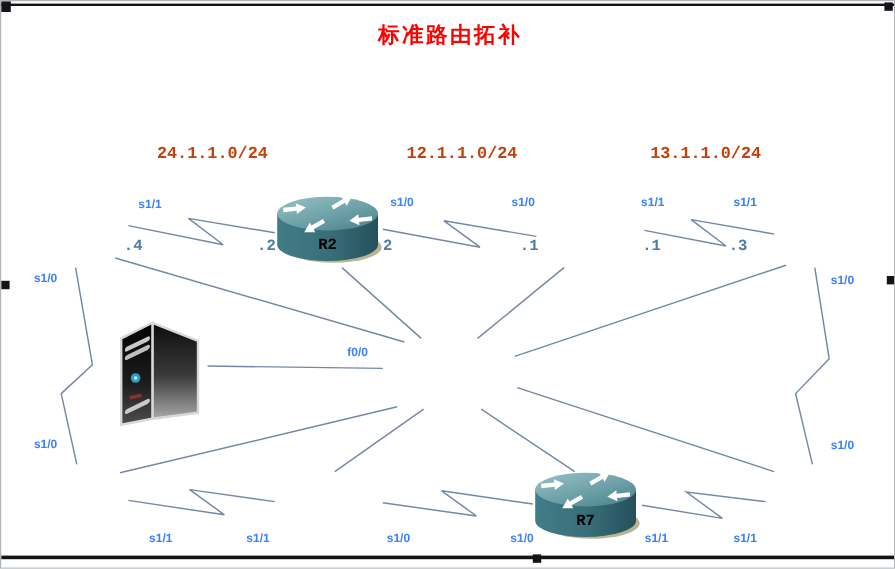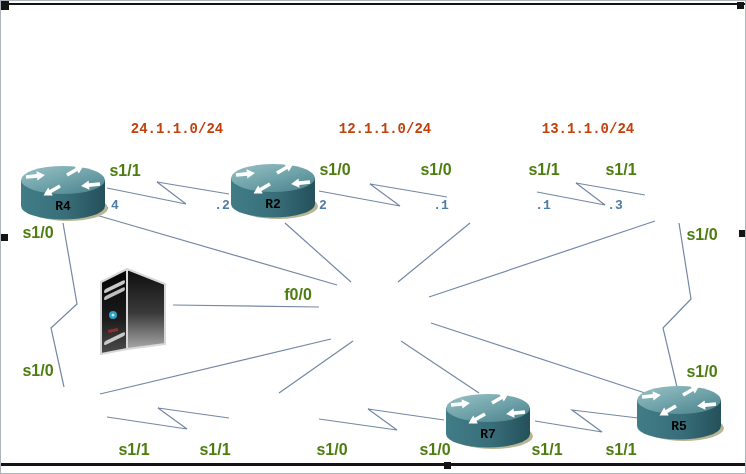--- a/index.html
+++ b/index.html
@@ -4,21 +4,21 @@
 <style>
   html,body{margin:0;padding:0;background:#e9e9e9;}
   .canvas{
     position:relative;width:746px;height:474px;background:#ffffff;
     border:1px solid #aeb4b9;box-sizing:border-box;overflow:hidden;
     font-family:"Liberation Sans",sans-serif;
   }
   .layer{position:absolute;left:0;top:0;}
   .lbl{position:absolute;transform:translate(-50%,-50%);white-space:nowrap;line-height:1;}
   .title{color:#ff0000;font-weight:bold;font-size:18px;letter-spacing:2px;}
-  .if{color:#4d7c0f;font-weight:bold;font-size:16px;font-family:"Liberation Sans",sans-serif;}
+  .if{color:#3b82f6;font-weight:bold;font-size:10px;font-family:"Liberation Sans",sans-serif;}
   .ip{color:#4d7ca7;font-weight:bold;font-size:13px;font-family:"Liberation Mono","DejaVu Sans Mono",monospace;}
   .net{color:#c2410c;font-weight:bold;font-size:14px;font-family:"Liberation Mono","DejaVu Sans Mono",monospace;}
   .dev{position:absolute;}
   .dev svg{display:block;}
   .dev-label{
     position:absolute;transform:translate(-50%,-50%);
     color:#000;font-weight:bold;font-size:13px;
     font-family:"Liberation Mono","DejaVu Sans Mono",monospace;
   }
   .frame-line{position:absolute;background:#141414;}
@@ -113,20 +113,21 @@
   </svg>
 
   <div class="frame-line" style="left:0;top:2px;width:746px;height:2px"></div>
   <div class="frame-line" style="left:0;top:462px;width:746px;height:3px"></div>
   <div class="handle" style="left:0;top:0;width:8px;height:9px"></div>
   <div class="handle" style="left:736px;top:1px"></div>
   <div class="handle" style="left:0;top:233px"></div>
   <div class="handle" style="left:738px;top:229px"></div>
   <div class="handle" style="left:443px;top:461px"></div>
 
+  <span class="lbl title" style="left:374px;top:28px">标准路由拓补</span>
 
   <span class="lbl net" style="left:176px;top:128px">24.1.1.0/24</span>
   <span class="lbl net" style="left:384px;top:128px">12.1.1.0/24</span>
   <span class="lbl net" style="left:587px;top:128px">13.1.1.0/24</span>
 
   <span class="lbl ip" style="left:110px;top:204px">.4</span>
   <span class="lbl ip" style="left:221px;top:204px">.2</span>
   <span class="lbl ip" style="left:322px;top:204px">2</span>
   <span class="lbl ip" style="left:440px;top:204px">.1</span>
   <span class="lbl ip" style="left:542px;top:204px">.1</span>
@@ -142,44 +143,32 @@
   <span class="lbl if" style="left:37px;top:370px">s1/0</span>
   <span class="lbl if" style="left:701px;top:371px">s1/0</span>
   <span class="lbl if" style="left:297px;top:294px">f0/0</span>
   <span class="lbl if" style="left:133px;top:449px">s1/1</span>
   <span class="lbl if" style="left:214px;top:449px">s1/1</span>
   <span class="lbl if" style="left:331px;top:449px">s1/0</span>
   <span class="lbl if" style="left:434px;top:449px">s1/0</span>
   <span class="lbl if" style="left:546px;top:449px">s1/1</span>
   <span class="lbl if" style="left:620px;top:449px">s1/1</span>
 
-  <div class="dev" style="left:16px;top:162px;width:92px;height:62px">
-    <svg width="92" height="62">
-        <use href="#sym-router"></use>
-      </svg>
-    <span class="dev-label" style="left:50%;top:43px">R4</span>
-  </div>
   <div class="dev" style="left:226px;top:160px;width:92px;height:62px">
     <svg width="92" height="62">
         <use href="#sym-router"></use>
       </svg>
     <span class="dev-label" style="left:50%;top:43px">R2</span>
   </div>
   <div class="dev" style="left:441px;top:390px;width:92px;height:62px">
     <svg width="92" height="62">
         <use href="#sym-router"></use>
       </svg>
     <span class="dev-label" style="left:50%;top:43px">R7</span>
   </div>
-  <div class="dev" style="left:632px;top:382px;width:92px;height:62px">
-    <svg width="92" height="62">
-        <use href="#sym-router"></use>
-      </svg>
-    <span class="dev-label" style="left:50%;top:43px">R5</span>
-  </div>
 
 
   <div class="dev" style="left:92px;top:258px;width:80px;height:96px">
     <svg width="80" height="96">
         <use href="#sym-server"></use>
       </svg>
   </div>
 
 </div>
 

